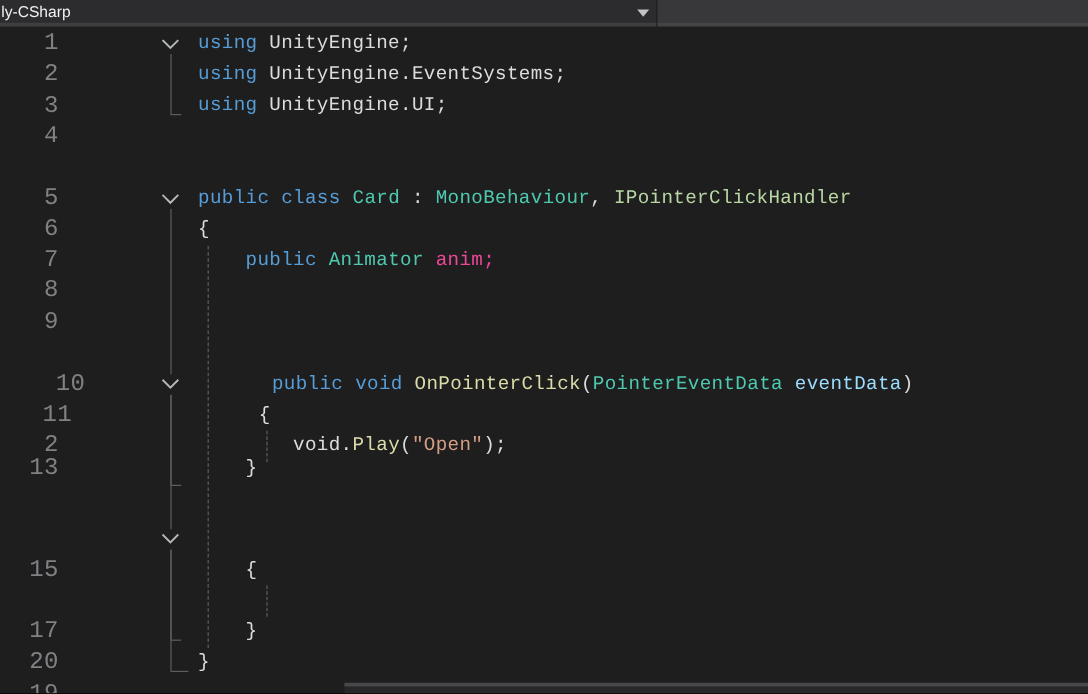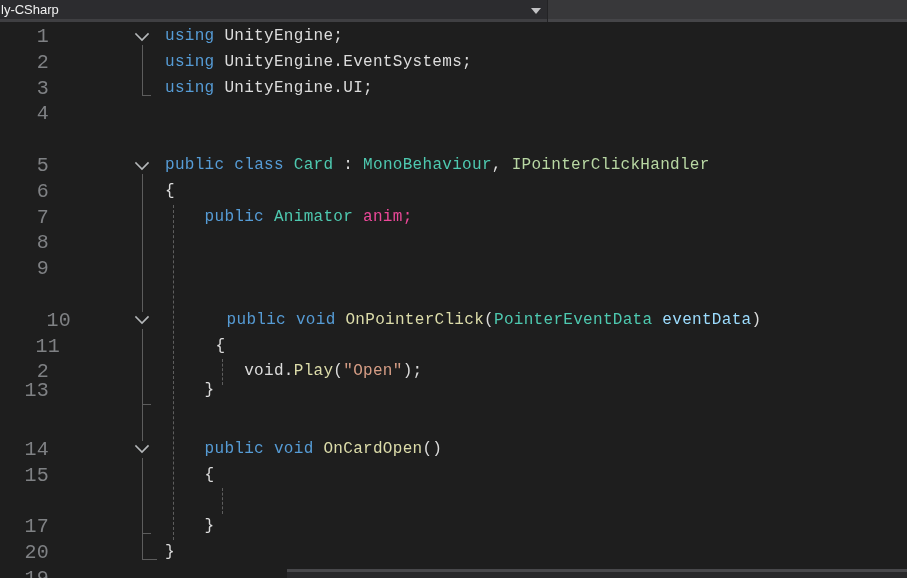--- a/index.html
+++ b/index.html
@@ -123,24 +123,20 @@
         <pre class="code"><span style="color: rgb(220, 220, 220);">        void.</span><span style="color: rgb(220, 220, 170);">Play</span><span style="color: rgb(220, 220, 220);">(</span><span style="color: rgb(214, 157, 133);">"Open"</span><span style="color: rgb(220, 220, 220);">);</span></pre>
       </div>
       <div class="row" style="top: 354px;">
         <span class="ln">13</span>
         <pre class="code"><span style="color: rgb(220, 220, 220);">    }</span></pre>
       </div>
       <div class="row" style="top: 387px;">
         <span class="ln"></span>
         <pre class="code"></pre>
       </div>
-      <div class="row" style="top: 412.8px;">
-        <span class="ln">14</span>
-        <pre class="code"><span style="color: rgb(220, 220, 220);">    </span><span style="color: rgb(86, 156, 214);">public</span><span style="color: rgb(220, 220, 220);"> </span><span style="color: rgb(86, 156, 214);">void</span><span style="color: rgb(220, 220, 220);"> </span><span style="color: rgb(220, 220, 170);">OnCardOpen</span><span style="color: rgb(220, 220, 220);">()</span></pre>
-      </div>
       <div class="row" style="top: 438.6px;">
         <span class="ln">15</span>
         <pre class="code"><span style="color: rgb(220, 220, 220);">    {</span></pre>
       </div>
       <div class="row" style="top: 490.2px;">
         <span class="ln">17</span>
         <pre class="code"><span style="color: rgb(220, 220, 220);">    }</span></pre>
       </div>
       <div class="row" style="top: 516px;">
         <span class="ln">20</span>

